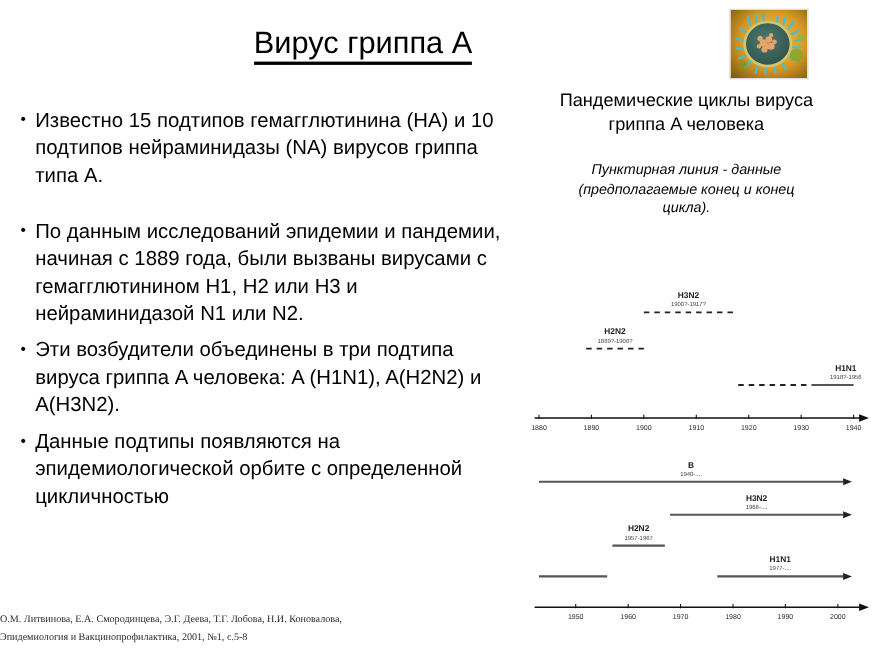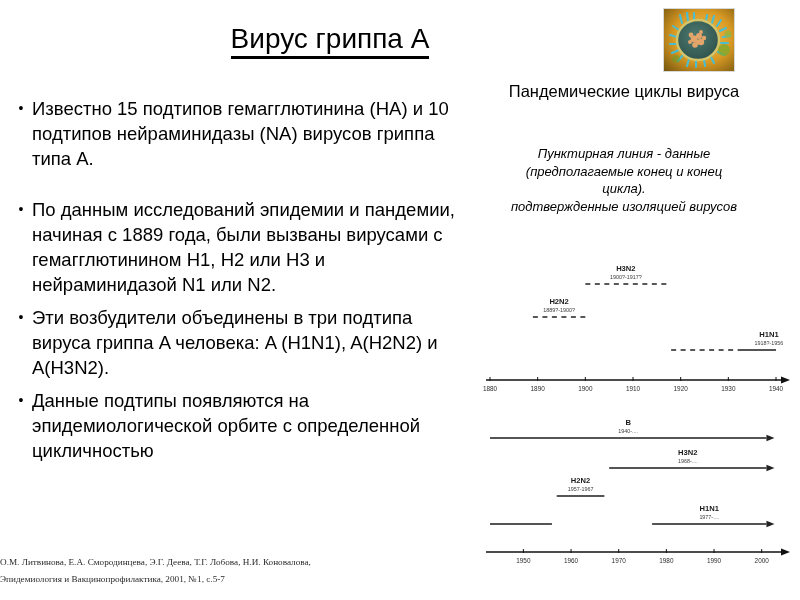--- a/index.html
+++ b/index.html
@@ -207,27 +207,27 @@
     <span class="btext">Эти возбудители объединены в три подтипа вируса гриппа A человека: A (H1N1), A(H2N2) и A(H3N2).</span>
   </div>
   <div class="bullet">
     <span class="marker">•</span>
     <span class="btext">Данные подтипы появляются  на эпидемиологической орбите с определенной цикличностью</span>
   </div>
 </div>
 
 <div id="right-heading">
   <div>Пандемические циклы вируса</div>
+  <div>гриппа A человека</div>
 </div>
 
 <div id="right-legend">
   <div>Пунктирная линия - данные</div>
   <div>(предполагаемые конец и конец</div>
   <div>цикла).</div>
-  <div>подтвержденные изоляцией вирусов</div>
 </div>
 
 <div class="figure" id="figure-top">
   <svg id="svg-top" width="336" height="132" viewBox="0 0 336 132">
       <line x1="24" y1="118" x2="322" y2="118" stroke="#111" stroke-width="1.3"></line>
       <polygon points="328,118 319,114.6 319,121.4" fill="#111"></polygon>
       <line x1="28" y1="115" x2="28" y2="119" stroke="#111" stroke-width="1"></line>
       <text x="28" y="129" text-anchor="middle" class="tl-tick">1880</text>
       <line x1="75.66666666666666" y1="115" x2="75.66666666666666" y2="119" stroke="#111" stroke-width="1"></line>
       <text x="75.66666666666666" y="129" text-anchor="middle" class="tl-tick">1890</text>
@@ -298,14 +298,14 @@
         <line x1="190.06666666666666" y1="124" x2="304.4666666666667" y2="124" stroke="#555" stroke-width="1.9" stroke-linecap="butt"></line>
         <polygon points="312.4666666666667,124 304.4666666666667,120.8 304.4666666666667,127.2" fill="#222"></polygon>
         <text x="247.26666666666668" y="111" text-anchor="middle" class="tl-name">H1N1</text>
         <text x="247.26666666666668" y="118.5" text-anchor="middle" class="tl-years">1977-....</text>
       </g>
     </svg>
 </div>
 
 <div id="footer">
   <div>О.М. Литвинова, Е.А. Смородинцева, Э.Г. Деева, Т.Г. Лобова, Н.И. Коновалова,</div>
-  <div>Эпидемиология и Вакцинопрофилактика, 2001, №1, с.5-7</div>
+  <div>Эпидемиология и Вакцинопрофилактика, 2001, №1, с.5-8</div>
 </div>
 
 </body></html>

